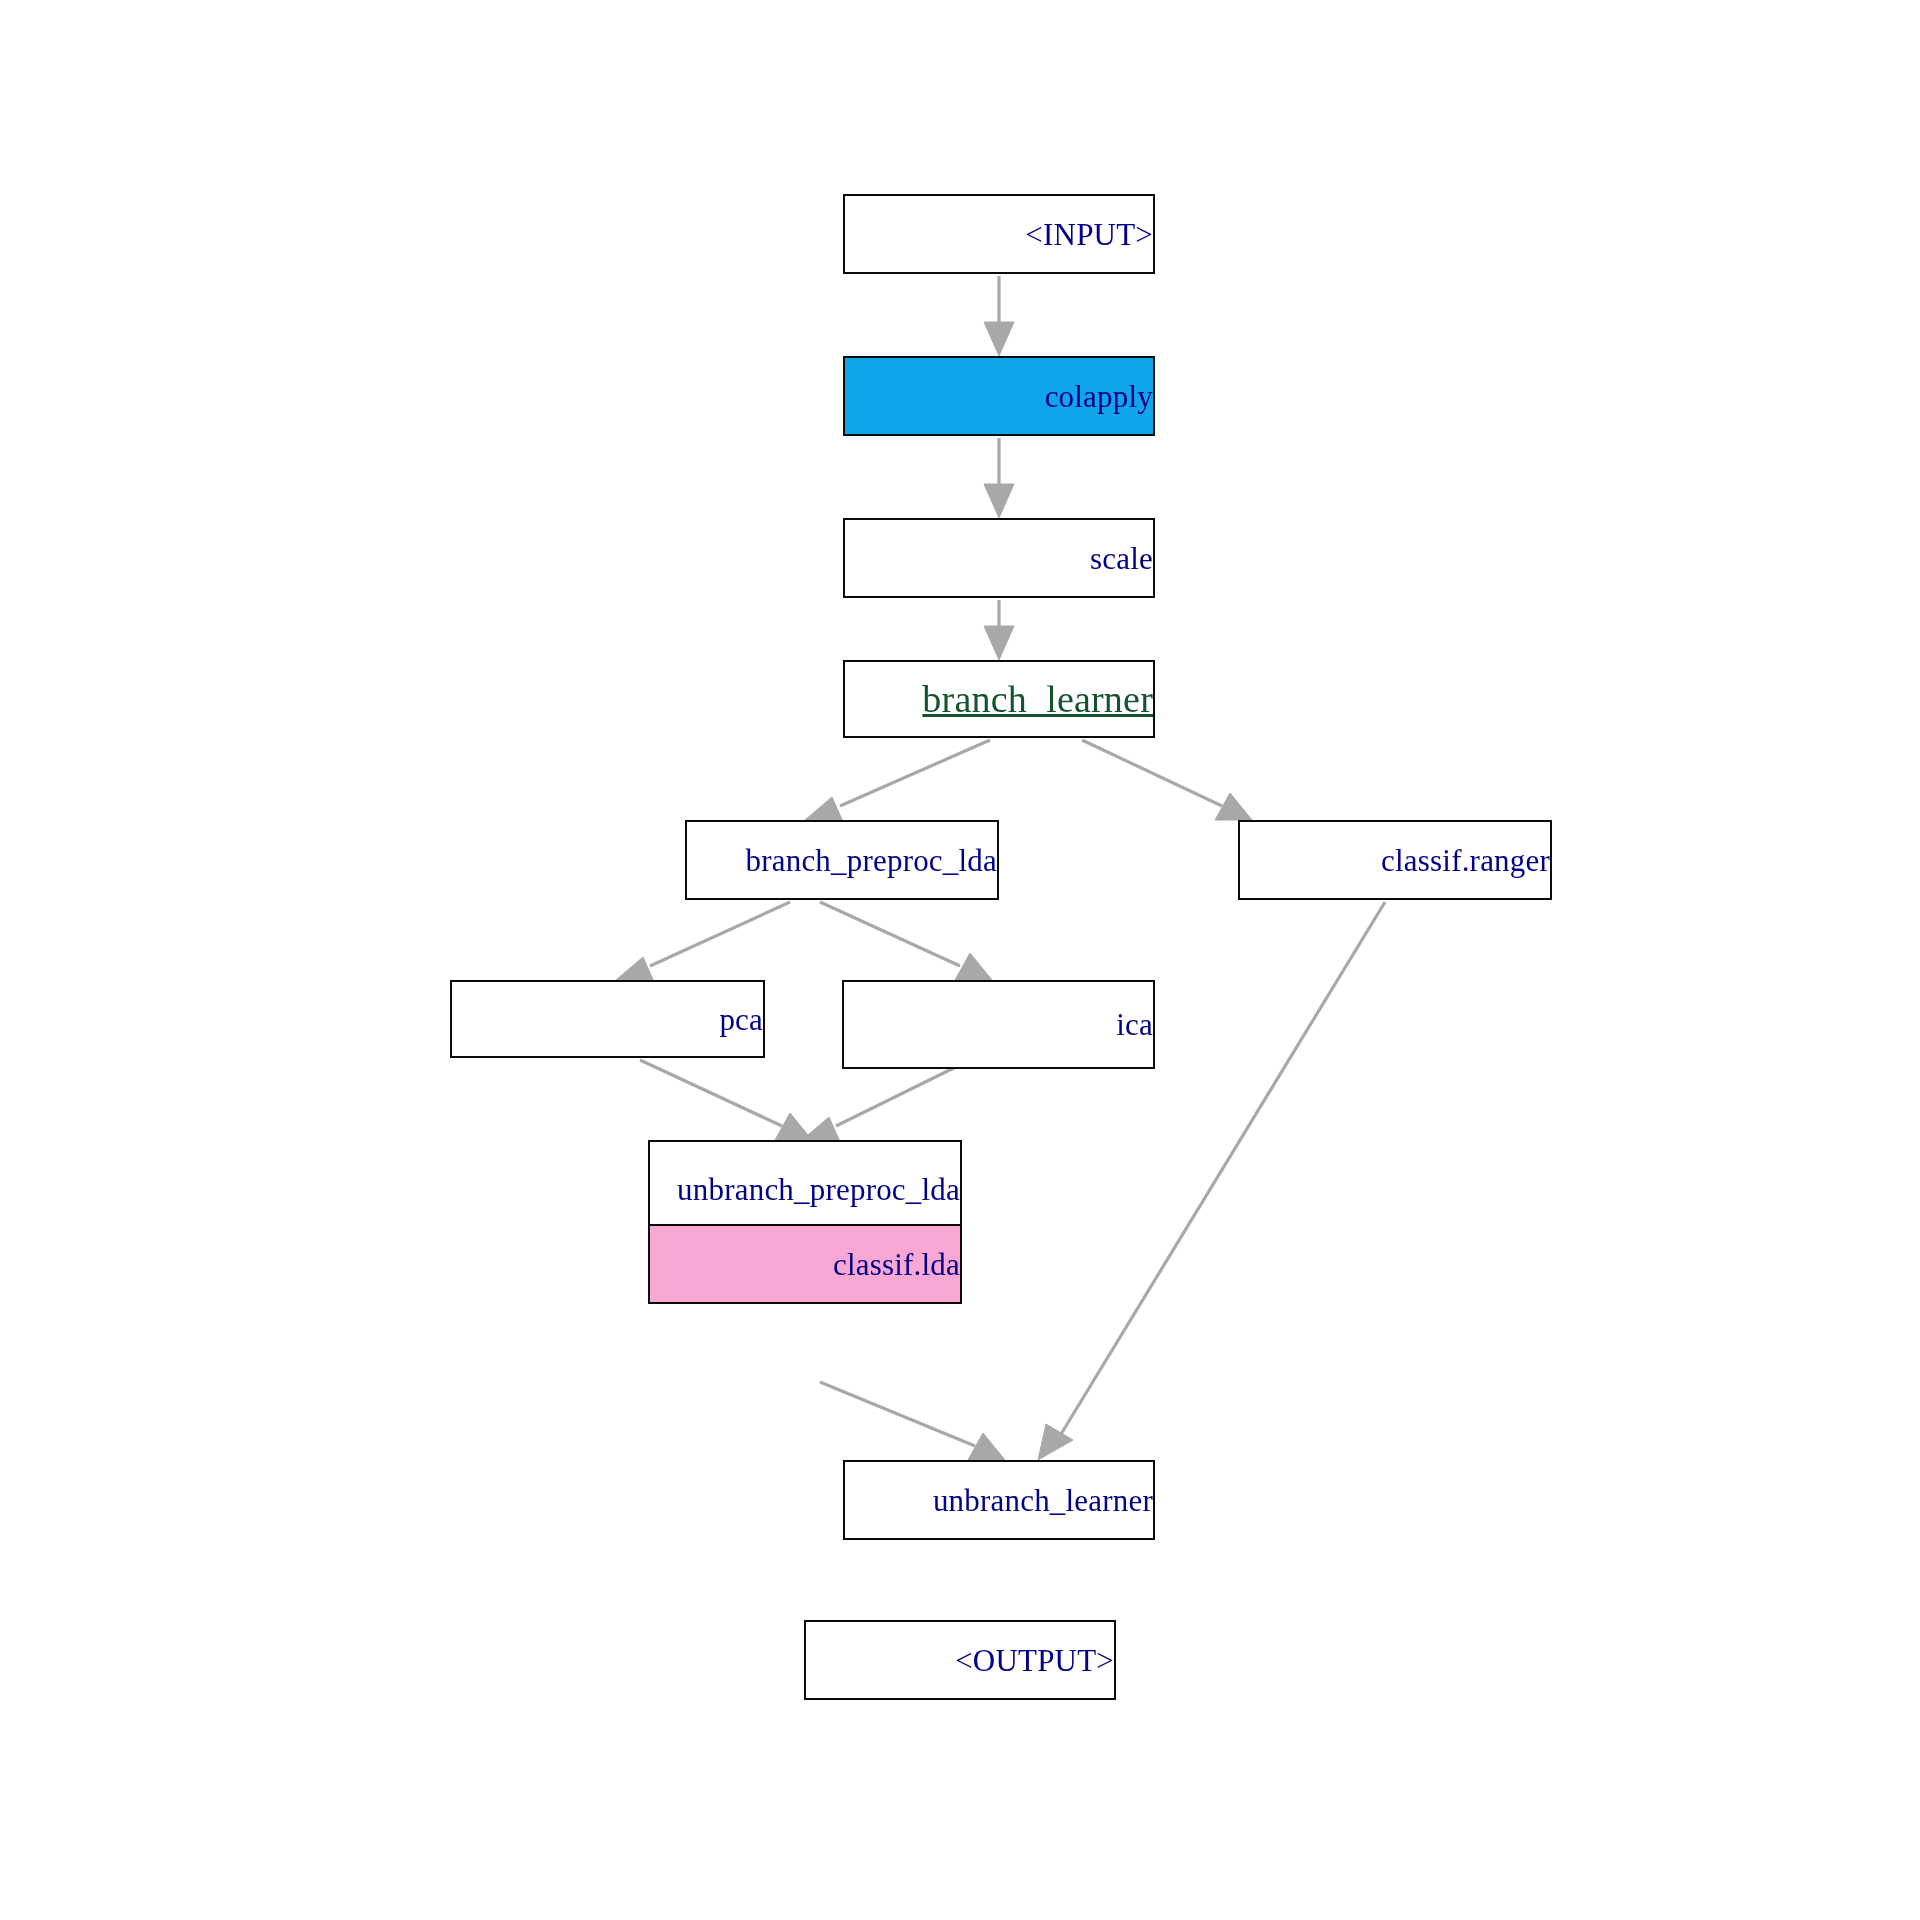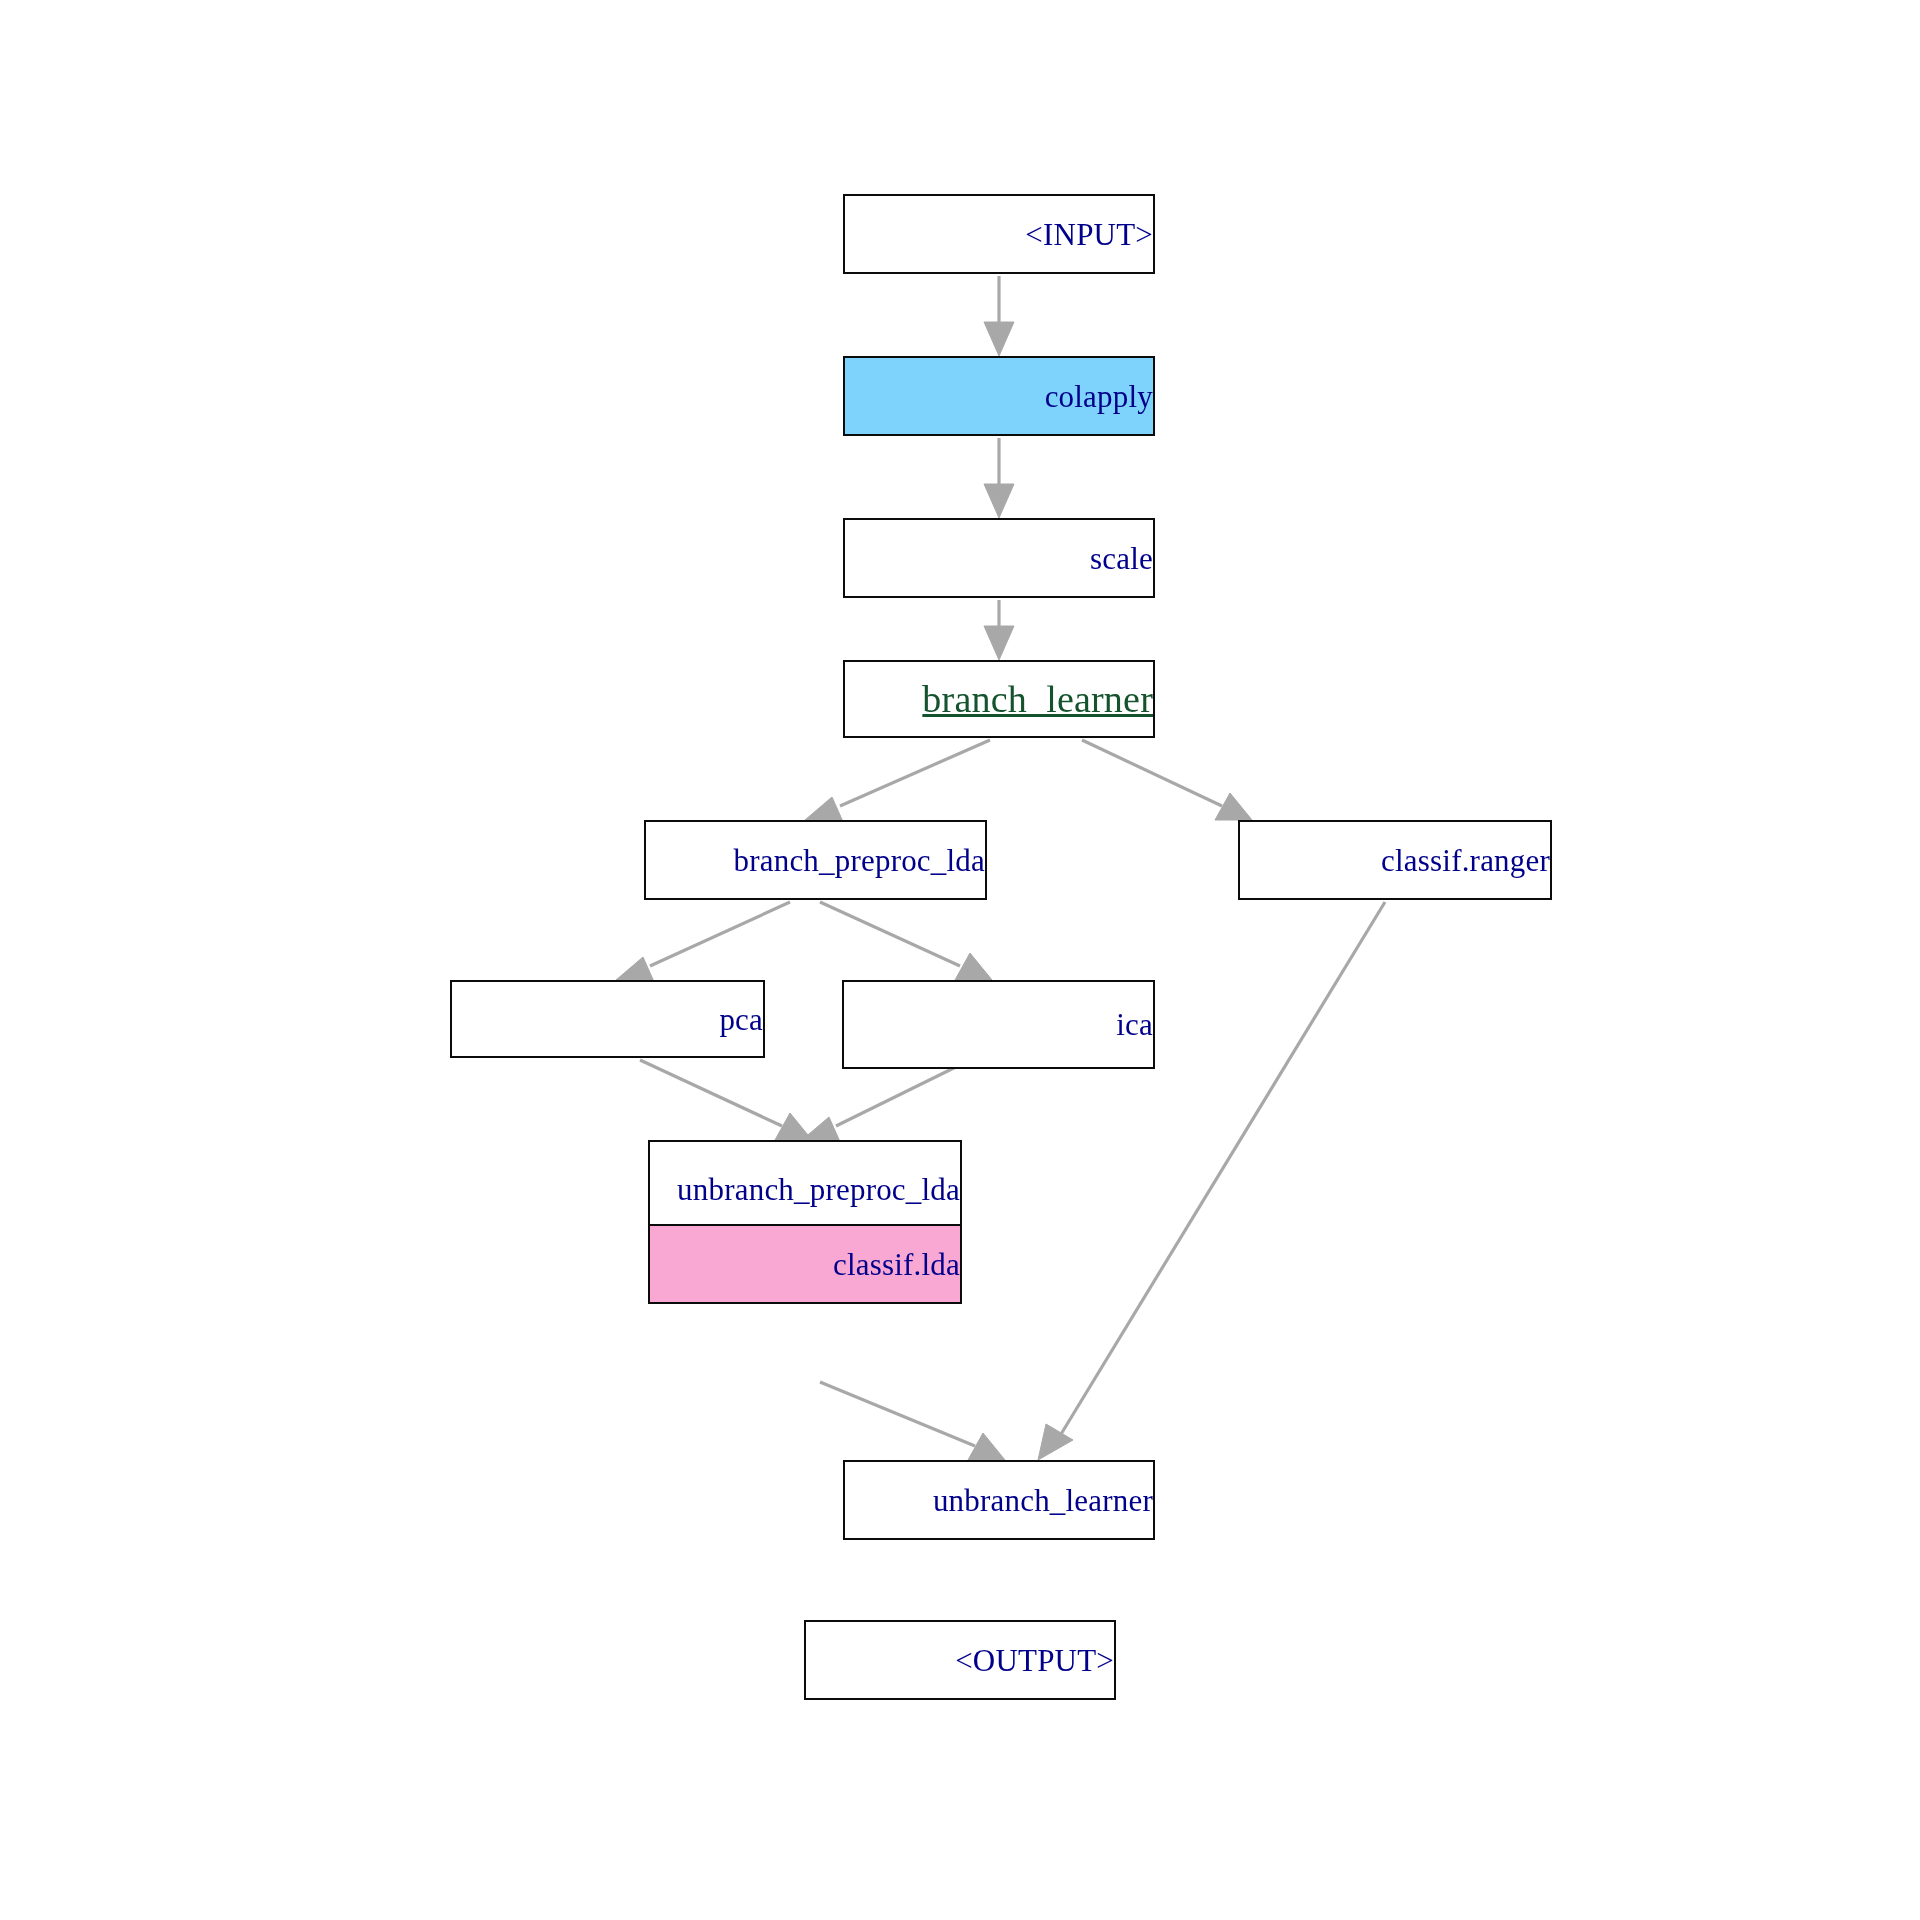--- a/index.html
+++ b/index.html
@@ -106,30 +106,30 @@
       <g>
         <path class="edge-path" d="M 1385,902 L 1055,1444" stroke="#a8a8a8"></path>
         <polygon class="edge-head" points="1038,1460 1046,1424 1073,1440" fill="#a8a8a8" stroke="#a8a8a8"></polygon>
       </g>
     </svg>
 
   <div id="node-layer">
       <div class="node" style="left: 843px; top: 194px; width: 312px; height: 80px; border-color: rgb(11, 11, 11); background: rgb(255, 255, 255);">
         <span class="node-label" style="color: rgb(0, 0, 139); font-size: 31px;">&lt;INPUT&gt;</span>
       </div>
-      <div class="node" style="left: 843px; top: 356px; width: 312px; height: 80px; border-color: rgb(11, 11, 11); background: #7dd3fc;">
+      <div class="node" style="left: 843px; top: 356px; width: 312px; height: 80px; border-color: rgb(11, 11, 11); background: #0ea5e9;">
         <span class="node-label" style="color: rgb(0, 0, 139); font-size: 31px;">colapply</span>
       </div>
       <div class="node" style="left: 843px; top: 518px; width: 312px; height: 80px; border-color: rgb(11, 11, 11); background: rgb(255, 255, 255);">
         <span class="node-label" style="color: rgb(0, 0, 139); font-size: 31px;">scale</span>
       </div>
       <div class="node" style="left: 843px; top: 660px; width: 312px; height: 78px; border-color: rgb(11, 11, 11); background: rgb(255, 255, 255);">
         <span class="node-label" style="color: #14532d; font-size: 38px; text-decoration: underline;">branch_learner</span>
       </div>
-      <div class="node" style="left: 644px; top: 820px; width: 343px; height: 80px; border-color: rgb(11, 11, 11); background: rgb(255, 255, 255);">
+      <div class="node" style="left: 685px; top: 820px; width: 314px; height: 80px; border-color: rgb(11, 11, 11); background: rgb(255, 255, 255);">
         <span class="node-label" style="color: rgb(0, 0, 139); font-size: 31px;">branch_preproc_lda</span>
       </div>
       <div class="node" style="left: 1238px; top: 820px; width: 314px; height: 80px; border-color: rgb(11, 11, 11); background: rgb(255, 255, 255);">
         <span class="node-label" style="color: rgb(0, 0, 139); font-size: 31px; margin-left: 16px;">classif.ranger</span>
       </div>
       <div class="node" style="left: 450px; top: 980px; width: 315px; height: 78px; border-color: rgb(11, 11, 11); background: rgb(255, 255, 255);">
         <span class="node-label" style="color: rgb(0, 0, 139); font-size: 31px;">pca</span>
       </div>
       <div class="node" style="left: 842px; top: 980px; width: 313px; height: 89px; border-color: rgb(11, 11, 11); background: rgb(255, 255, 255);">
         <span class="node-label" style="color: rgb(0, 0, 139); font-size: 31px;">ica</span>

